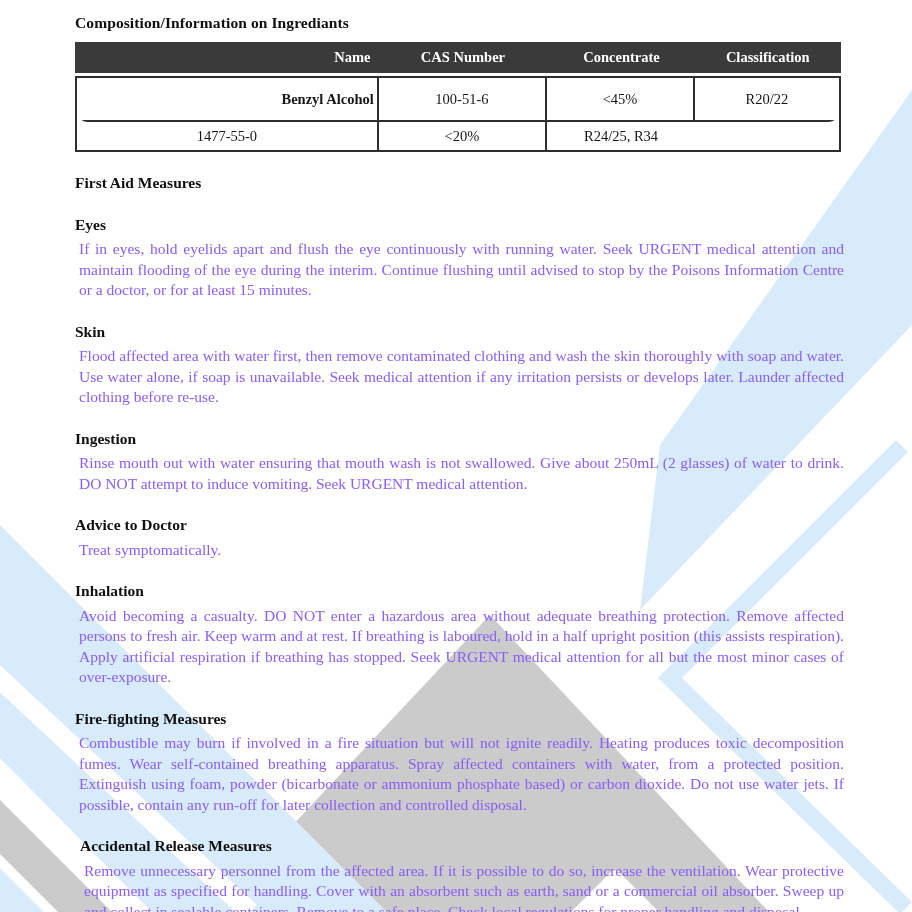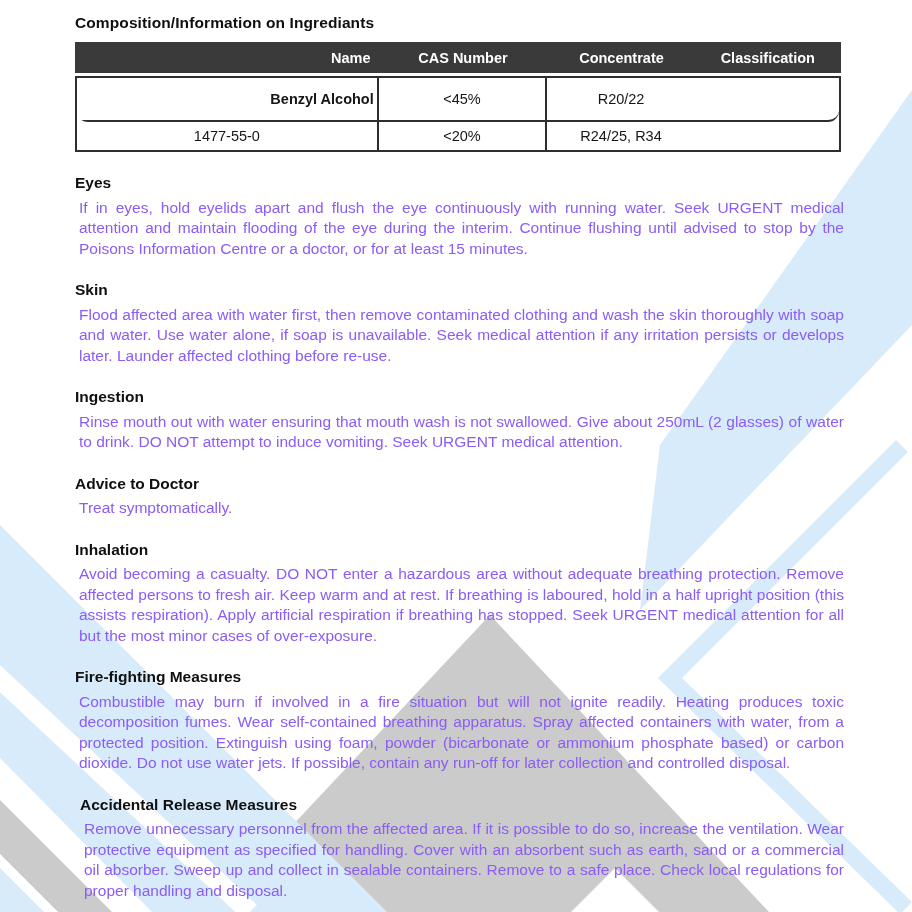--- a/index.html
+++ b/index.html
@@ -1,21 +1,21 @@
 <!DOCTYPE html>
 <html><head>
 <meta charset="utf-8">
 <style>
   html, body { margin: 0; padding: 0; }
   body {
     width: 912px; height: 912px; overflow: hidden;
     background: #ffffff;
     font-family: "Liberation Sans", sans-serif;
   }
-  .canvas { position: relative; width: 912px; height: 912px; overflow: hidden; background: #fff; }
+  .canvas { position: relative; width: 912px; height: 912px; overflow: hidden; background: #fff; font-family: Liberation Serif, serif; }
   .bg { position: absolute; left: 0; top: 0; width: 912px; height: 912px; z-index: 0; }
   .content {
     position: relative; z-index: 1;
     padding: 14px 64px 0 75px;
     color: #1e1e1e;
   }
   .doc-title {
     font-size: 15.5px; font-weight: bold; color: #101010;
     margin: 0 0 10px 0; letter-spacing: 0.1px;
   }
@@ -77,31 +77,35 @@
     <div class="sds-table">
       <div class="t-head t-grid">
         <div class="th th-name">Name</div>
         <div class="th">CAS Number</div>
         <div class="th">Concentrate</div>
         <div class="th">Classification</div>
       </div>
       <div class="t-body">
         <div class="tr-1 t-grid">
           <div class="td td-name">Benzyl Alcohol</div>
+          <div class="td">100-51-6</div>
           <div class="td">&lt;45%</div>
           <div class="td td-last">R20/22</div>
         </div>
         <div class="tr-2 t-grid">
           <div class="td">1477-55-0</div>
           <div class="td">&lt;20%</div>
           <div class="td td-last">R24/25, R34</div>
         </div>
       </div>
     </div>
 
+    <div class="section">
+      <h2>First Aid Measures</h2>
+    </div>
 
     <div class="section">
       <h2>Eyes</h2>
       <p>If in eyes, hold eyelids apart and flush the eye continuously with running water. Seek URGENT medical attention and maintain flooding of the eye during the interim. Continue flushing until advised to stop by the Poisons Information Centre or a doctor, or for at least 15 minutes.</p>
     </div>
 
     <div class="section">
       <h2>Skin</h2>
       <p>Flood affected area with water first, then remove contaminated clothing and wash the skin thoroughly with soap and water. Use water alone, if soap is unavailable. Seek medical attention if any irritation persists or develops later. Launder affected clothing before re-use.</p>
     </div>

